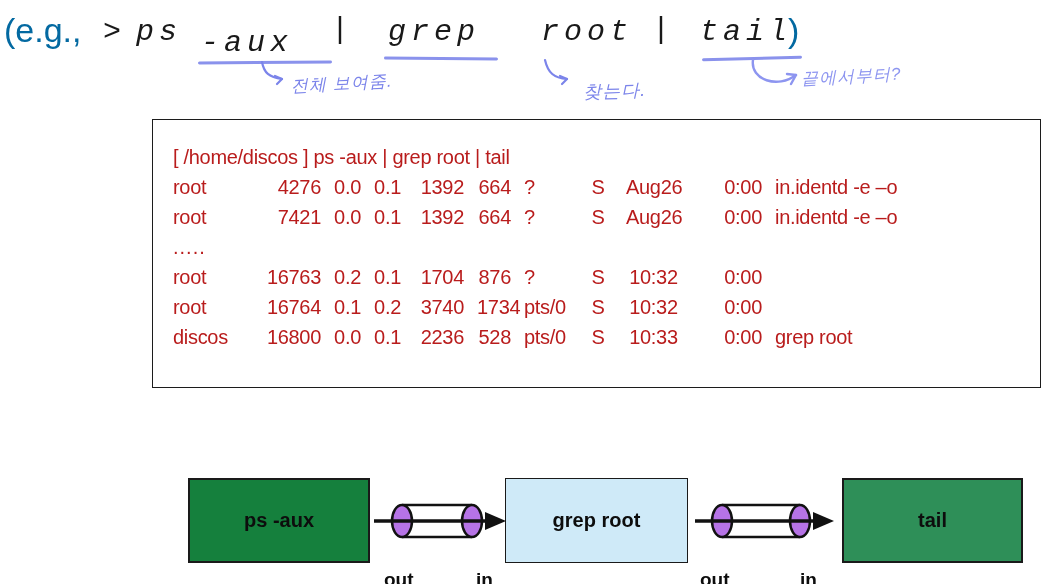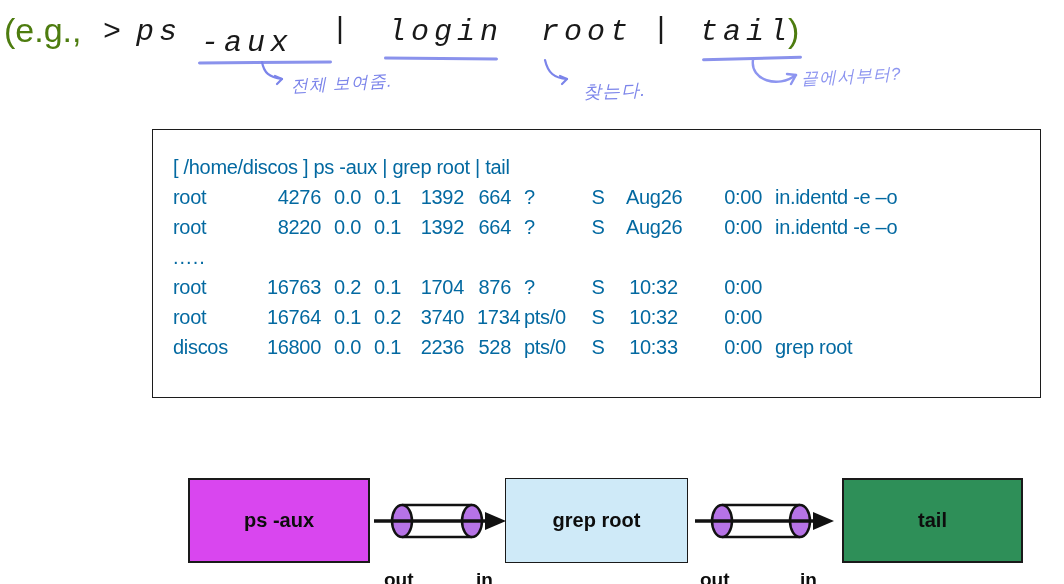--- a/index.html
+++ b/index.html
@@ -4,42 +4,42 @@
 <style>
   * { margin:0; padding:0; box-sizing:border-box; }
   html,body { width:1064px; height:584px; }
   body {
     position:relative; overflow:hidden; background:#ffffff;
     font-family:"Liberation Sans", sans-serif; color:#111;
   }
 
   
   .t-abs { position:absolute; white-space:nowrap; }
-  .title-sans { font-family:"Liberation Sans", sans-serif; font-size:34px; color:#4d7c0f; }
+  .title-sans { font-family:"Liberation Sans", sans-serif; font-size:34px; color:#0369a1; }
   .title-mono {
     font-family:"Liberation Mono","DejaVu Sans Mono", monospace;
     font-style:italic; font-size:30px; letter-spacing:5px; color:#191919;
   }
   .underline {
     position:absolute; height:3px; background:#8a92ec; border-radius:2px;
   }
 
   
   .hand {
     position:absolute; font-family:"Liberation Sans", sans-serif;
     color:#7b84ea; white-space:nowrap; letter-spacing:1px; font-style:italic;
   }
   .hand-arrow { position:absolute; }
 
   
   .term {
-    position:absolute; left:152px; top:129px; width:889px; height:269px;
+    position:absolute; left:152px; top:119px; width:889px; height:269px;
     border:1.5px solid #1c1c1c; background:#fff;
     padding:22px 10px 0 20px;
-    font-size:20px; letter-spacing:-0.3px; color:#0369a1;
+    font-size:20px; letter-spacing:-0.3px; color:#b91c1c;
   }
   .term-line { height:30px; line-height:30px; white-space:nowrap; }
   .ps-row {
     display:grid; height:30px; line-height:30px; column-gap:13px;
     grid-template-columns:68px 67px 27px 27px 50px 34px 46px 30px 55px 68px auto;
   }
   .ps-row span { display:block; white-space:nowrap; }
   .ps-row span:nth-child(2),
   .ps-row span:nth-child(3),
   .ps-row span:nth-child(4),
@@ -48,40 +48,40 @@
   .ps-row span:nth-child(10) { text-align:right; }
   .ps-row span:nth-child(8),
   .ps-row span:nth-child(9) { text-align:center; }
 
   
   .dbox {
     position:absolute; top:478px; height:85px;
     border:2px solid #1a1a1a; display:flex; align-items:center; justify-content:center;
     font-weight:bold; font-size:20px; color:#0d0d0d;
   }
-  .dbox-ps   { left:188px; width:182px; background:#d946ef; }
+  .dbox-ps   { left:188px; width:182px; background:#15803d; }
   .dbox-grep { left:505px; width:183px; background:#cfeaf8; border-width:1.5px; }
   .dbox-tail { left:842px; width:181px; background:#2e8f58; }
   .pipe-svg { position:absolute; top:497px; }
   .pipe1 { left:372px; }
   .pipe2 { left:693px; }
   .flow-label {
     position:absolute; top:569px; font-weight:bold; font-size:19px; color:#0d0d0d;
   }
 </style>
 </head>
 <body>
 
 <div class="t-abs title-sans" style="left:4px;top:11px;"></div>
 <div class="t-abs title-sans" style="left:4px;top:11px;">(e.g.,</div>
 <div class="t-abs title-mono" style="left:103px;top:15px;">&gt;</div>
 <div class="t-abs title-mono" style="left:136px;top:15px;font-style:italic;">ps</div>
 <div class="t-abs title-mono" style="left:201px;top:26px;">-aux</div>
 <div class="t-abs title-mono" style="left:331px;top:13px;">|</div>
-<div class="t-abs title-mono" style="left:388px;top:15px;">login</div>
+<div class="t-abs title-mono" style="left:388px;top:15px;">grep</div>
 <div class="t-abs title-mono" style="left:541px;top:15px;">root</div>
 <div class="t-abs title-mono" style="left:652px;top:13px;">|</div>
 <div class="t-abs title-mono" style="left:700px;top:15px;">tail</div>
 <div class="t-abs title-sans" style="left:788px;top:11px;">)</div>
 
 <div class="underline" style="left:198px;top:61px;width:134px;transform:rotate(-0.4deg);"></div>
 <div class="underline" style="left:384px;top:57px;width:114px;transform:rotate(0.4deg);"></div>
 <div class="underline" style="left:702px;top:57px;width:100px;transform:rotate(-1.5deg);"></div>
 
 <svg class="hand-arrow" style="left:258px;top:60px;" width="28" height="28" viewBox="0 0 28 28">
@@ -116,21 +116,21 @@
         <span>664</span>
         <span>?</span>
         <span>S</span>
         <span>Aug26</span>
         <span>0:00</span>
         <span>in.identd -e –o</span>
       </div>
 
       <div class="ps-row">
         <span>root</span>
-        <span>8220</span>
+        <span>7421</span>
         <span>0.0</span>
         <span>0.1</span>
         <span>1392</span>
         <span>664</span>
         <span>?</span>
         <span>S</span>
         <span>Aug26</span>
         <span>0:00</span>
         <span>in.identd -e –o</span>
       </div>

